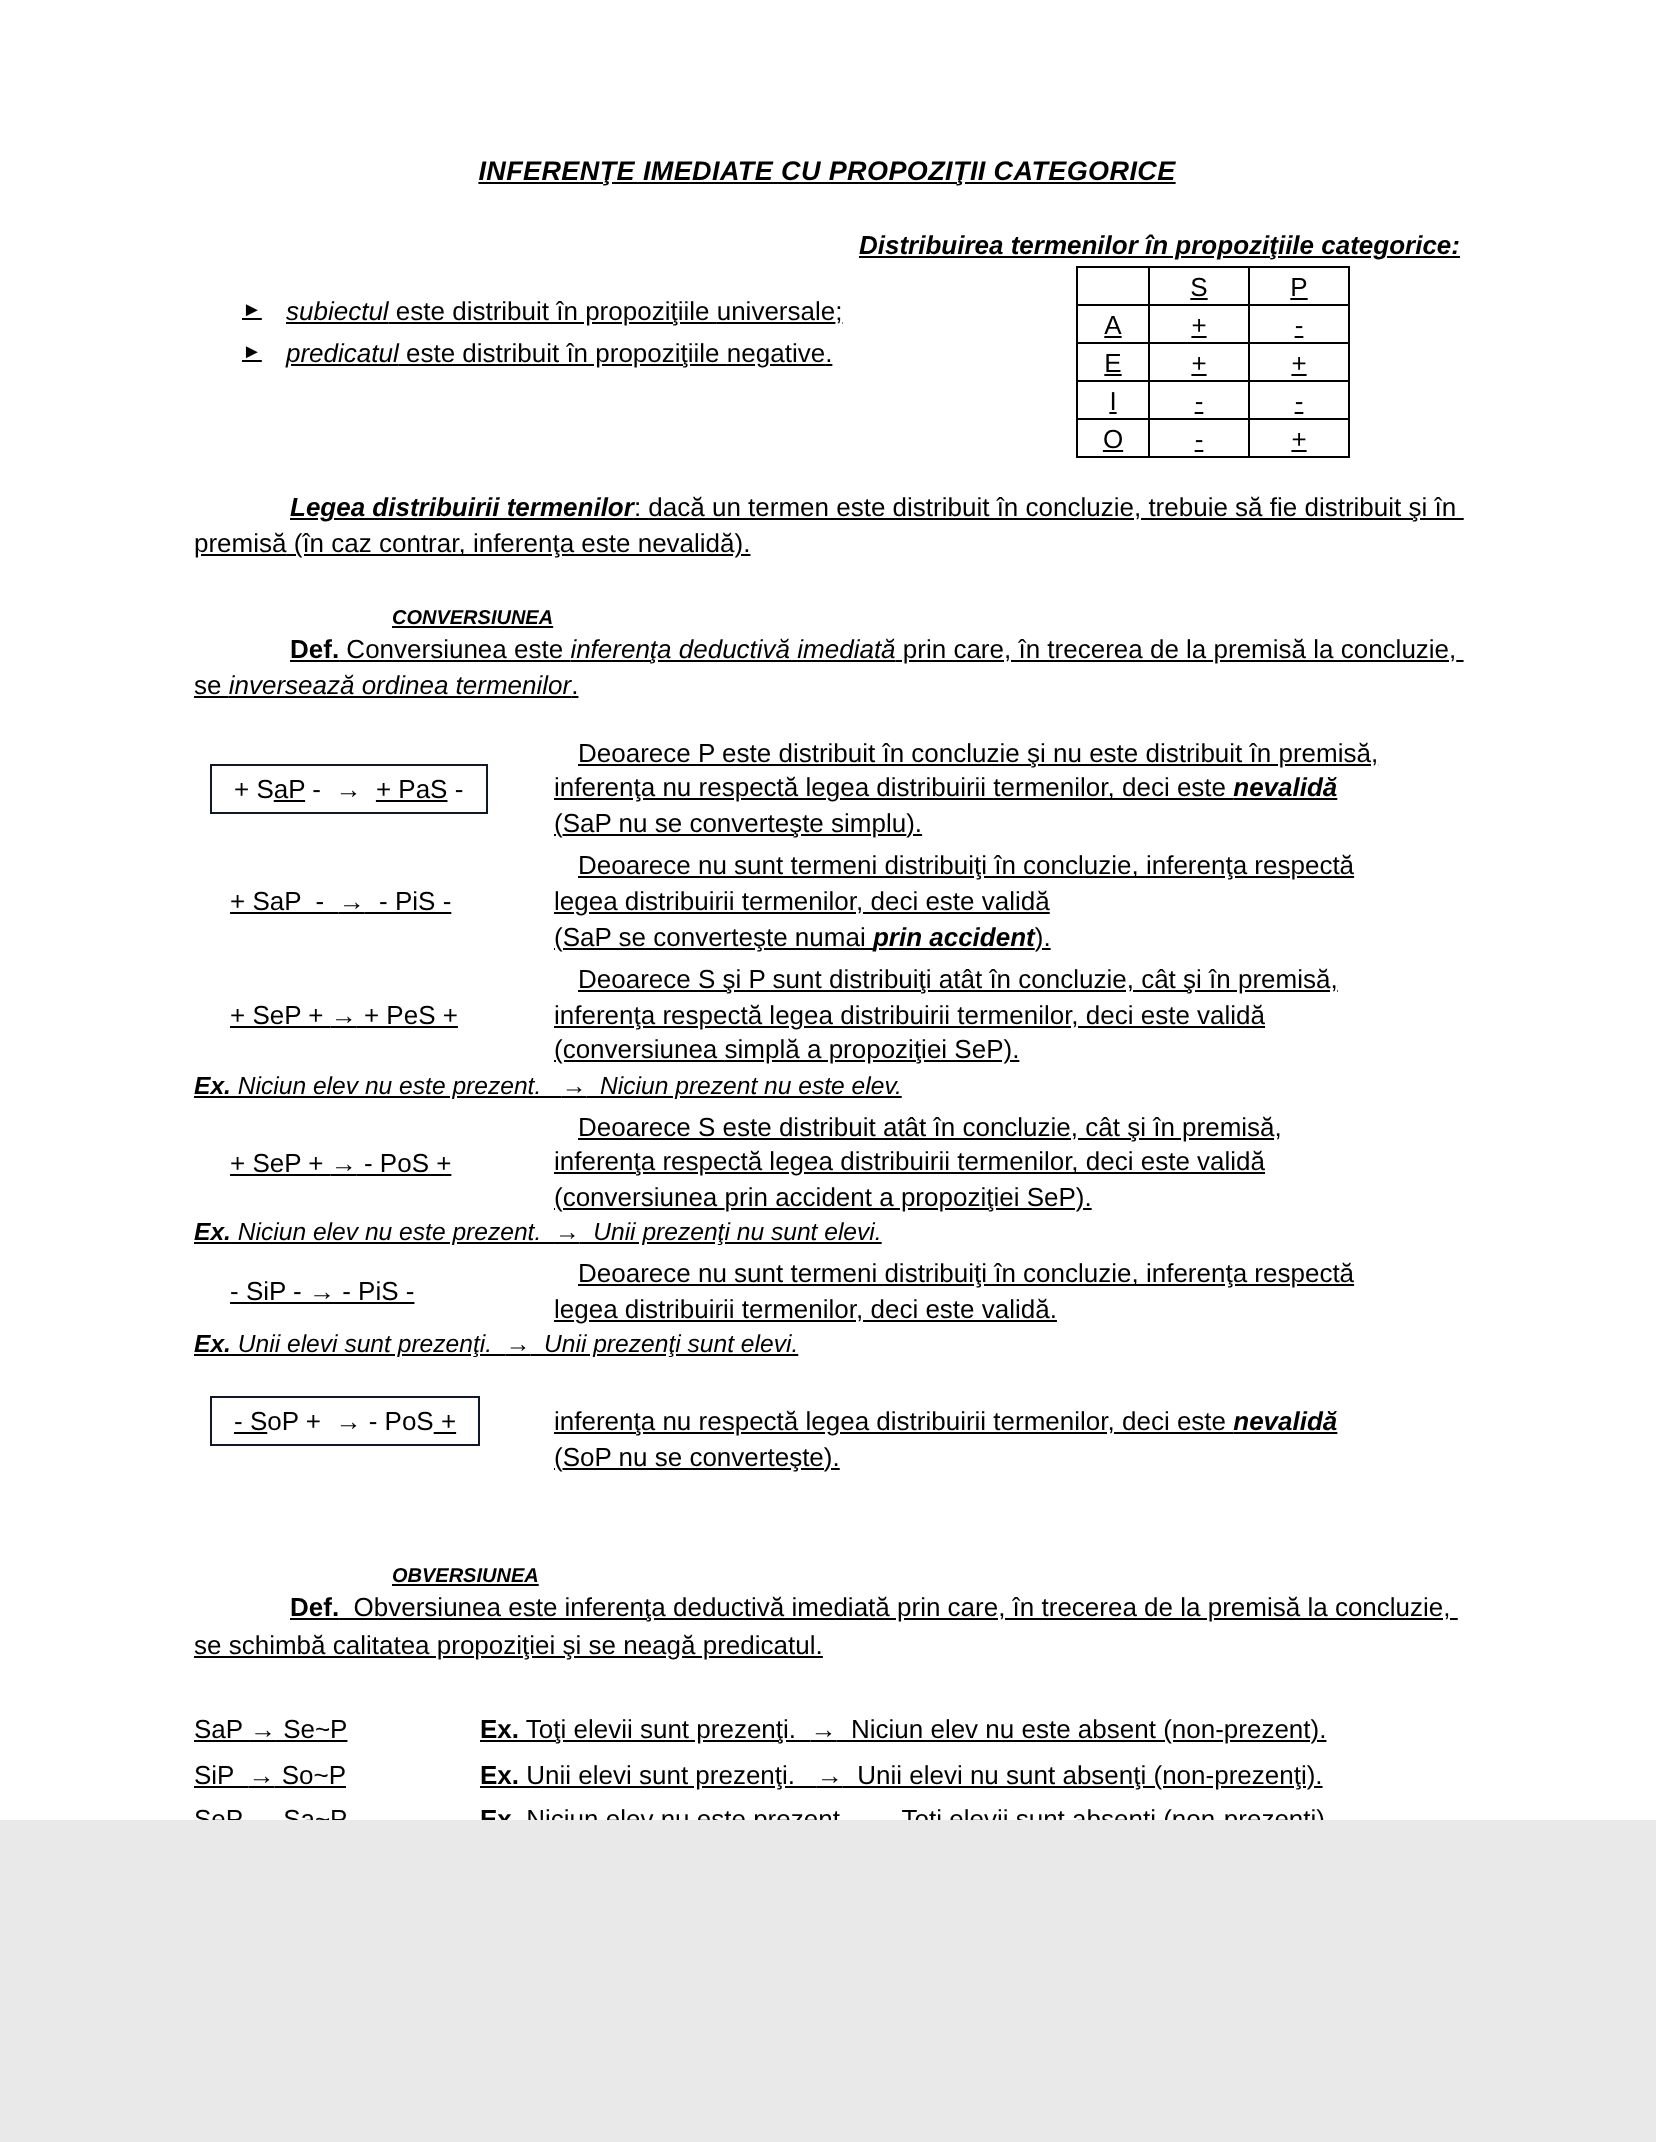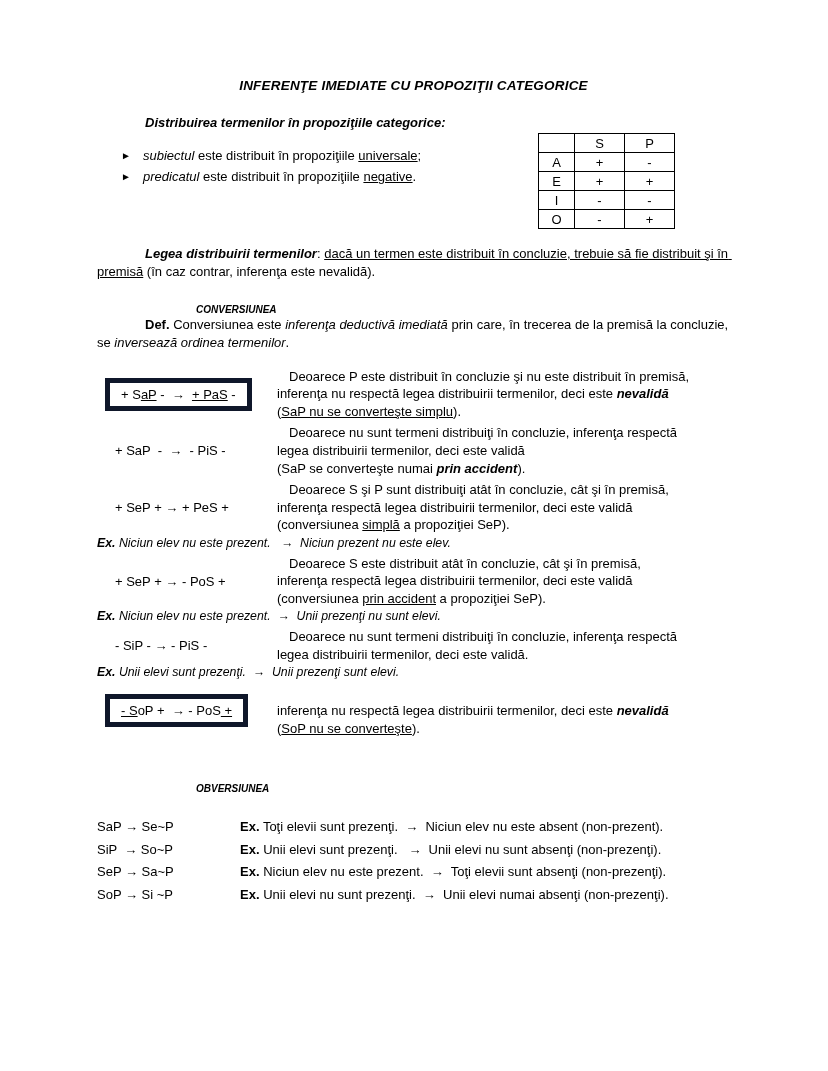--- a/index.html
+++ b/index.html
@@ -1,49 +1,49 @@
 <!DOCTYPE html>
 <html><head>
 <meta charset="utf-8">
 <style>
   * { margin:0; padding:0; box-sizing:border-box; }
   html,body { background:#e9e9e9; }
   body { font-family:"Liberation Sans", sans-serif; color:#000; }
   .page {
-    width:828px; height:1071px; margin:0 auto; background:#ffffff;
-    padding:78px 98px 40px 97px; overflow:hidden; position:relative;
+    width:828px; height:910px; margin:0 auto; background:#ffffff;
+    padding:78px 98px 40px 97px; overflow:hidden; position:relative;text-decoration:underline;
   }
   .rich { white-space:pre-wrap; }
   .sb { font-weight:700; }
   .si { font-style:italic; }
   .su { text-decoration:underline; }
 
   .title { text-align:center; font-size:13.5px; font-weight:700; font-style:italic; letter-spacing:.2px; }
 
-  .dist-heading { margin:22px 0 0 48px; font-size:13px; font-weight:700; font-style:italic; }
+  .dist-heading { margin:22px 0 0 48px; font-size:13px; font-weight:700; font-style:italic;text-align:right; }
 
   .dist-row { display:flex; margin-top:3px; }
   .bullets { flex:1 1 auto; padding-top:12px; }
   .bullet { display:flex; font-size:13px; line-height:21px; margin-left:24px; }
   .bullet-icon { width:22px; font-size:10px; line-height:21px; flex:none; }
   .dist-table { border-collapse:collapse; margin:0 55px 0 0; align-self:flex-start; flex:none; }
   .dist-table td { border:1px solid #000; width:50px; height:19px; text-align:center; font-size:13px; padding:0; }
   .dist-table td.corner { width:36px; }
 
   .law { margin-top:16px; font-size:13px; line-height:1.42; text-indent:48px; }
 
   .sec-heading { margin:22px 0 0 99px; font-size:10px; font-weight:700; font-style:italic; }
   .def { margin-top:1px; font-size:13px; line-height:1.42; text-indent:48px; }
 
   .conv-units { margin-top:15px; }
   .conv-unit { margin-top:4px; }
   .conv-line { display:flex; align-items:center; }
   .conv-f { width:180px; flex:none; padding-left:8px; font-size:13px; }
   .conv-f.plain { padding-left:18px; }
-  .fbox { display:inline-block; border:5px solid #0f172a; padding:4px 11px; }
+  .fbox { display:inline-block; border:1px solid #0f172a; padding:4px 11px; }
   .conv-e { flex:1 1 auto; font-size:13px; line-height:1.35; text-indent:12px; }
   .conv-example { margin-top:2px; font-size:12.3px; line-height:15px; }
 
   .obv-heading { margin-top:46px; }
   .obv-rows { margin-top:22px; }
   .obv-row { display:flex; font-size:13px; line-height:22.5px; }
   .obv-f { width:143px; flex:none; }
   .obv-e { flex:1 1 auto; }
 </style>
 </head>
@@ -158,20 +158,21 @@
         <div class="conv-f">
           <span class="fbox rich"><span class="su">- S</span><span>oP +  </span><span class="sb">→</span><span> - PoS</span><span class="su"> +</span></span>
         </div>
         <div class="conv-e rich"><br><span>inferenţa nu respectă legea distribuirii termenilor, deci este </span><span class="sb si">nevalidă</span><br><span>(</span><span class="su">SoP nu se converteşte</span><span>).</span></div>
       </div>
     </div>
 
   </div>
 
   <div class="sec-heading obv-heading">OBVERSIUNEA</div>
+  <p class="def rich"><span class="sb">Def.</span><span>  Obversiunea este inferenţa deductivă imediată prin care, în trecerea de la premisă la concluzie, </span><span class="su">se schimbă calitatea propoziţiei şi se neagă predicatul.</span></p>
 
   <div class="obv-rows">
     <div class="obv-row">
       <div class="obv-f rich"><span>SaP </span><span class="sb">→</span><span> Se~P</span></div>
       <div class="obv-e rich"><span class="sb">Ex.</span><span> Toţi elevii sunt prezenţi.  </span><span class="sb">→</span><span>  Niciun elev nu este absent (non-prezent).</span></div>
     </div>
     <div class="obv-row">
       <div class="obv-f rich"><span>SiP  </span><span class="sb">→</span><span> So~P</span></div>
       <div class="obv-e rich"><span class="sb">Ex.</span><span> Unii elevi sunt prezenţi.   </span><span class="sb">→</span><span>  Unii elevi nu sunt absenţi (non-prezenţi).</span></div>
     </div>

